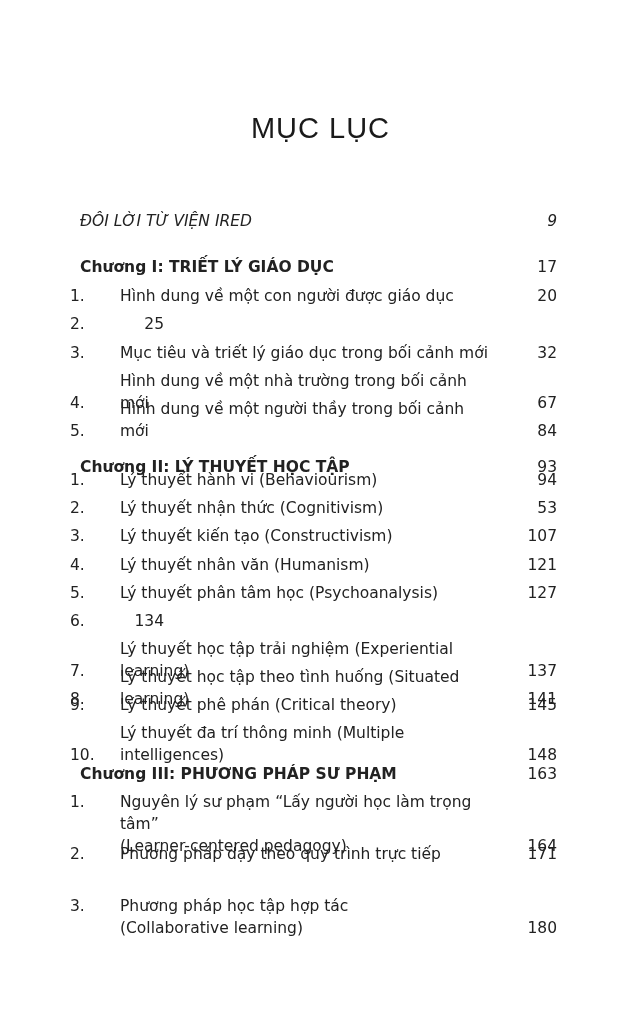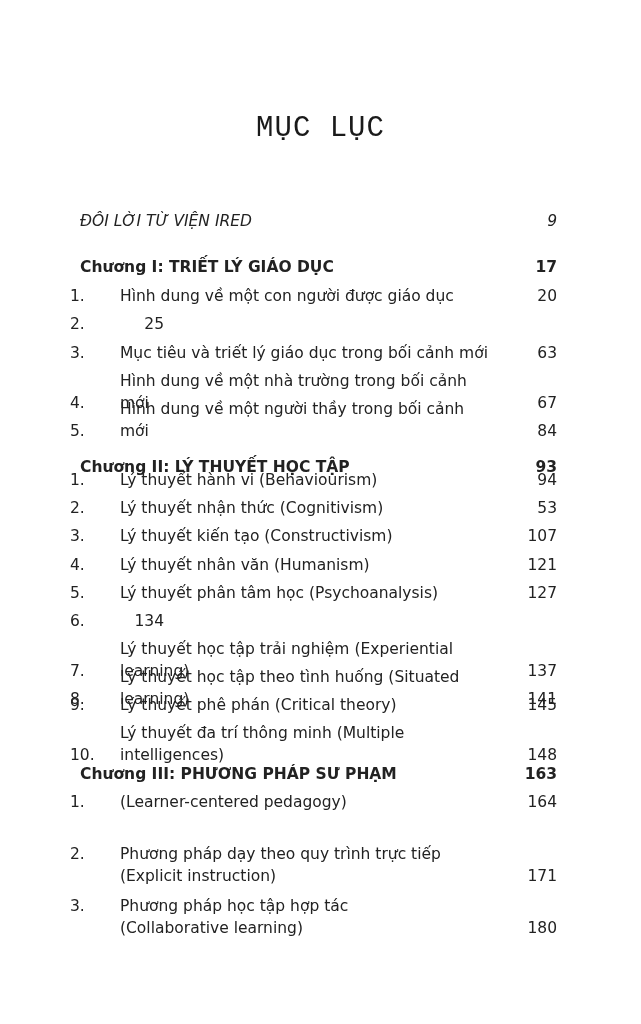--- a/index.html
+++ b/index.html
@@ -2,31 +2,31 @@
 <html><head>
   <meta charset="utf-8">
   <style>
     html, body { margin: 0; padding: 0; }
     body {
       width: 641px; height: 1024px; background: #ffffff; color: #1a1a1a;
       font-family: "DejaVu Sans", sans-serif; position: relative; overflow: hidden;
     }
     .title {
       position: absolute; top: 112px; left: 0; width: 641px; text-align: center;
-      font-family: Liberation Mono, monospace; font-size: 29px; letter-spacing: 1px; color: #1a1a1a;
+      font-family: Liberation Sans, sans-serif; font-size: 29px; letter-spacing: 1px; color: #1a1a1a;
     }
     .row {
       position: absolute; left: 64px; width: 493px; display: flex; align-items: flex-end;
       font-size: 15.5px; line-height: 22px; color: #222;
     }
     .row .text { flex: 1; margin-left: 16px; }
     .row .page { width: 60px; text-align: right; }
     .intro { font-style: italic; }
     .chapter { font-weight: bold; left: 64px; }
-    .chapter .page { font-weight: bold; text-align: right; }
+    .chapter .page { font-weight: normal; text-align: right; }
     .item { left: 70px; width: 487px; }
     .item .num { width: 34px; flex: none; }
     .item .multi { display: flex; flex-direction: column; }
   </style>
 </head>
 <body>
 
 <div>
   <div class="title">MỤC LỤC</div>
 
@@ -44,21 +44,21 @@
     <span class="text">Hình dung về một con người được giáo dục</span>
     <span class="page">20</span>
   </div>
   <div class="row item" style="top:313px">
     <span class="num">2.</span>
     <span class="page">25</span>
   </div>
   <div class="row item" style="top:342px">
     <span class="num">3.</span>
     <span class="text">Mục tiêu và triết lý giáo dục trong bối cảnh mới</span>
-    <span class="page">63</span>
+    <span class="page">32</span>
   </div>
   <div class="row item" style="top:370px">
     <span class="num">4.</span>
     <span class="text">Hình dung về một nhà trường trong bối cảnh mới</span>
     <span class="page">67</span>
   </div>
   <div class="row item" style="top:398px">
     <span class="num">5.</span>
     <span class="text">Hình dung về một người thầy trong bối cảnh mới</span>
     <span class="page">84</span>
@@ -118,29 +118,29 @@
     <span class="page">148</span>
   </div>
 
   <div class="row chapter" style="top:763px">
     <span class="text">Chương III: PHƯƠNG PHÁP SƯ PHẠM</span>
     <span class="page">163</span>
   </div>
   <div class="row item" style="top:791px">
     <span class="num" style="align-self:flex-start">1.</span>
     <span class="text multi">
+      <span>Nguyên lý sư phạm “Lấy người học làm trọng tâm”</span>
       <span>(Learner-centered pedagogy)</span>
     </span>
     <span class="page">164</span>
   </div>
   <div class="row item" style="top:843px">
     <span class="num" style="align-self:flex-start">2.</span>
     <span class="text multi">
       <span>Phương pháp dạy theo quy trình trực tiếp</span>
-      <span>(Explicit instruction)</span>
     </span>
     <span class="page">171</span>
   </div>
   <div class="row item" style="top:895px">
     <span class="num" style="align-self:flex-start">3.</span>
     <span class="text multi">
       <span>Phương pháp học tập hợp tác</span>
       <span>(Collaborative learning)</span>
     </span>
     <span class="page">180</span>

